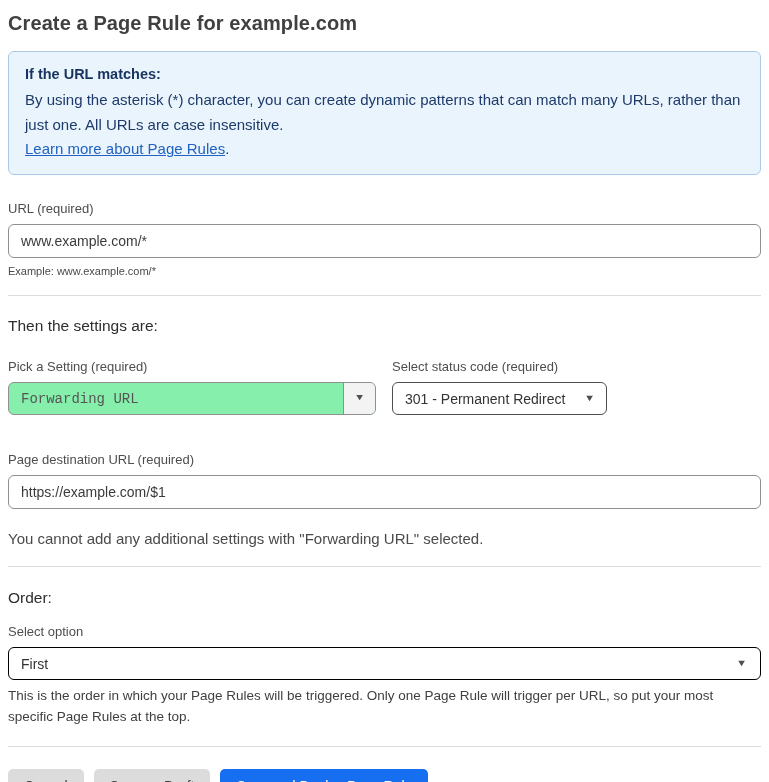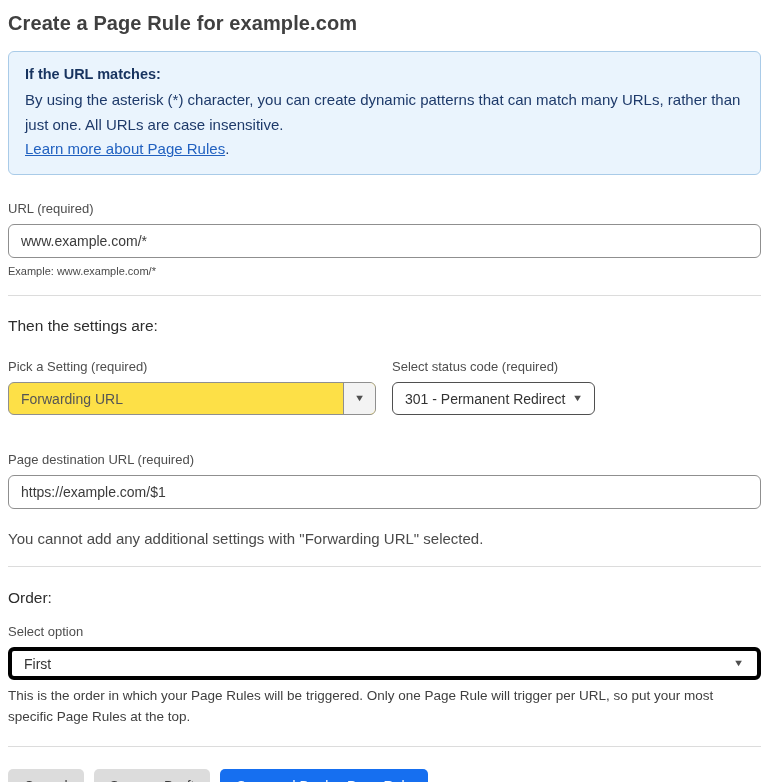--- a/index.html
+++ b/index.html
@@ -92,23 +92,24 @@
   }
   .col-setting { width: 368px; flex: 0 0 368px; }
 
   
   .select-split {
     display: flex;
     align-items: stretch;
     height: 33px;
     border: 1px solid #8f8f8f;
     border-radius: 6px;
-    background: #fde047;
+    background: #86efac;
     cursor: pointer;
     overflow: hidden;
+    font-family: Liberation Mono, monospace;
   }
   .select-split .select-text {
     flex: 1;
     display: flex;
     align-items: center;
     padding: 0 12px;
     font-size: 14px;
     color: #555;
   }
   .select-split .arrow-seg {
@@ -118,38 +119,38 @@
     border-left: 1px solid #8f8f8f;
     display: flex;
     align-items: center;
     justify-content: center;
   }
 
   
   .select-compact {
     display: inline-flex;
     align-items: center;
-    gap: 8px;
+    gap: 20px;
     height: 33px;
     border: 1px solid #4f4f4f;
     border-radius: 6px;
     background: #fff;
     padding: 0 12px;
     font-size: 14px;
     color: #333;
     cursor: pointer;
   }
 
   
   .select-full {
     display: flex;
     align-items: center;
     justify-content: space-between;
     height: 33px;
-    border: 4px solid #000000;
+    border: 1px solid #000000;
     border-radius: 6px;
     background: #fff;
     padding: 0 14px 0 12px;
     font-size: 14px;
     color: #333;
     cursor: pointer;
   }
 
   .arrow-icon {
     font-size: 9px;

